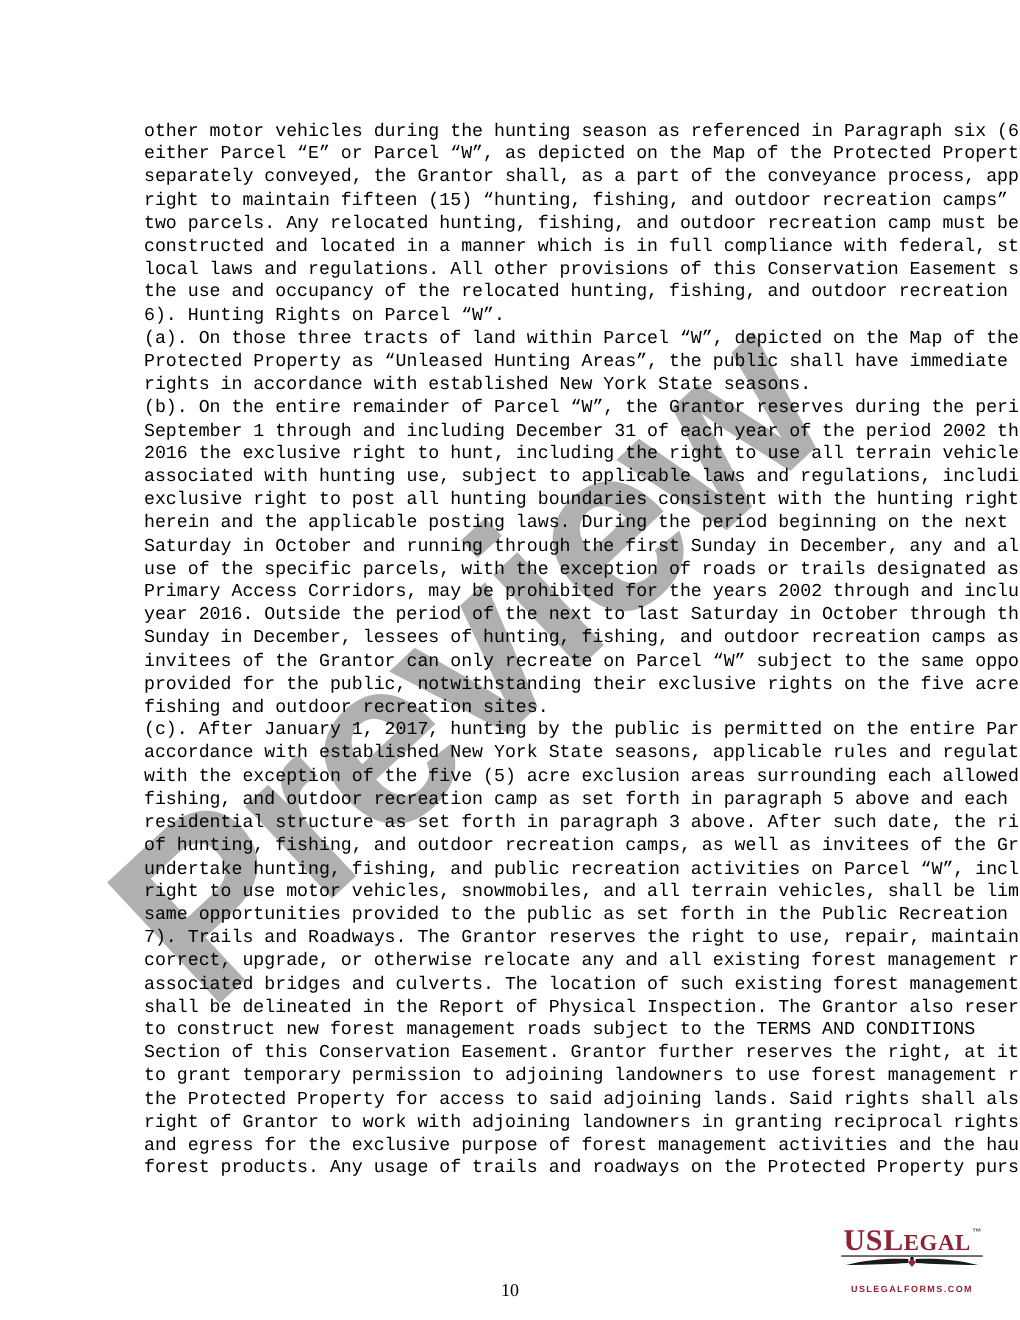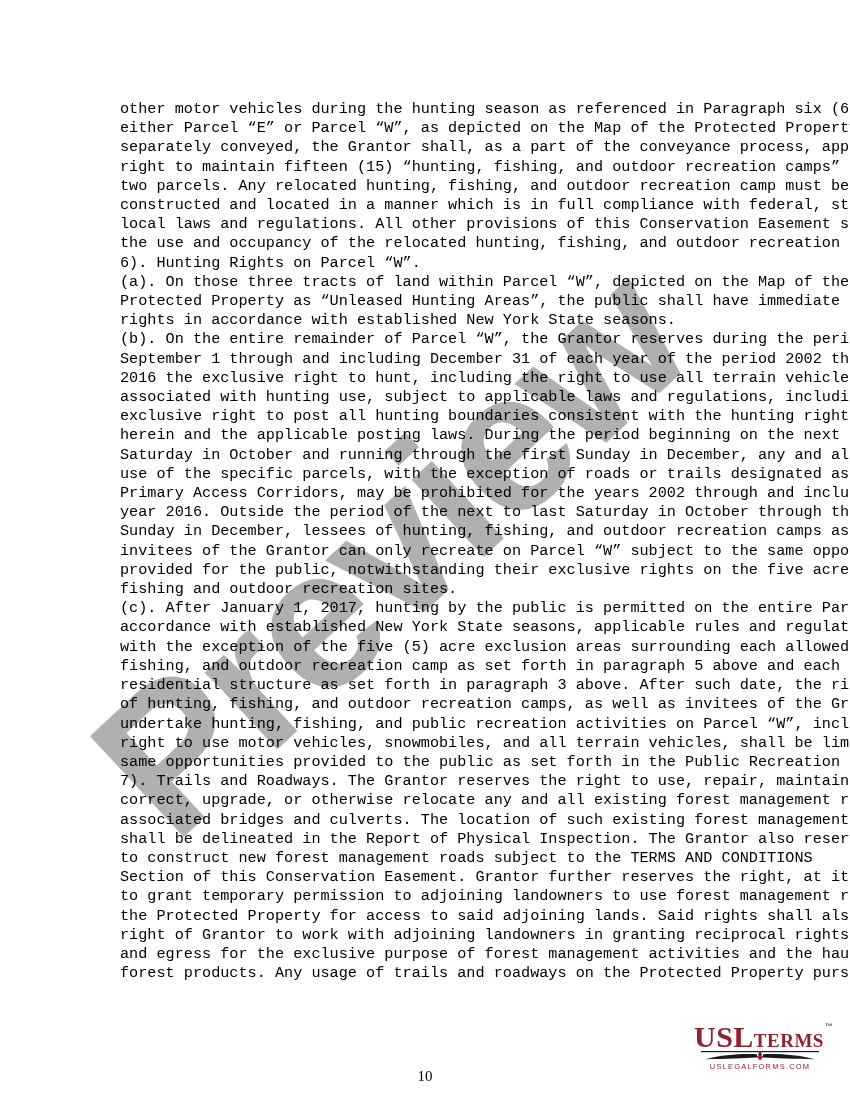--- a/index.html
+++ b/index.html
@@ -60,21 +60,21 @@
     left:694px;top:1022px;
     width:132px;
     text-align:center;
     z-index:2;
     line-height:1;
   }
   .logo-row{white-space:nowrap;}
   .logo-big{
     font-family:"Liberation Serif", serif;
     font-weight:700;
-    font-size:30px;
+    font-size:25px;
     letter-spacing:0.5px;
     color:var(--brand);
   }
   .logo-small{
     font-family:"Liberation Serif", serif;
     font-weight:700;
     font-size:19px;
     letter-spacing:0.5px;
     color:var(--brand);
   }
@@ -82,25 +82,25 @@
     font-family:"Liberation Sans", sans-serif;
     font-weight:700;
     font-size:8px;
     color:#5a5a5a;
     vertical-align:top;
     position:relative;top:1px;left:1px;
   }
   .wings{display:block;margin:-1px auto 0;}
   .logo-domain{
     font-family:"Liberation Sans", sans-serif;
-    font-weight:400;
+    font-weight:700;
     font-size:7.5px;
     letter-spacing:1.2px;
     color:var(--brand);
-    margin-top:0;
+    margin-top:13px;
   }
 </style>
 </head>
 <body>
 
 <div class="page">
 
   <div class="watermark">Preview</div>
 
   <div class="body-text">other motor vehicles during the hunting season as referenced in Paragraph six (6) below.  If
@@ -146,21 +146,21 @@
 Section of this Conservation Easement. Grantor further reserves the right, at its discretion,
 to grant temporary permission to adjoining landowners to use forest management roads on
 the Protected Property for access to said adjoining lands. Said rights shall also include the
 right of Grantor to work with adjoining landowners in granting reciprocal rights of ingress
 and egress for the exclusive purpose of forest management activities and the hauling of
 forest products. Any usage of trails and roadways on the Protected Property pursuant to</div>
 
   <div class="page-number">10</div>
 
   <div class="logo">
-    <div class="logo-row"><span class="logo-big">USL</span><span class="logo-small">TERMS</span><span class="logo-tm">™</span></div>
+    <div class="logo-row"><span class="logo-big">USL</span><span class="logo-small">EGAL</span><span class="logo-tm">™</span></div>
 
     <svg class="wings" width="120" height="12" viewBox="0 0 120 12">
       <rect x="1" y="0" width="118" height="1.2" fill="#1a1a1a"></rect>
       <path d="M57,3.2 C44,2.4 24,3.2 5,8.2 C26,7.6 44,7.2 57,6.4 Z" fill="#1a1a1a"></path>
       <path d="M63,3.2 C76,2.4 96,3.2 115,8.2 C94,7.6 76,7.2 63,6.4 Z" fill="#1a1a1a"></path>
       <polygon points="60,2.6 63.2,5.8 60,9.8 56.8,5.8" fill="#9b2432"></polygon>
       <circle cx="60" cy="2.8" r="1.5" fill="#1a1a1a"></circle>
     </svg>
 
     <div class="logo-domain">USLEGALFORMS.COM</div>

